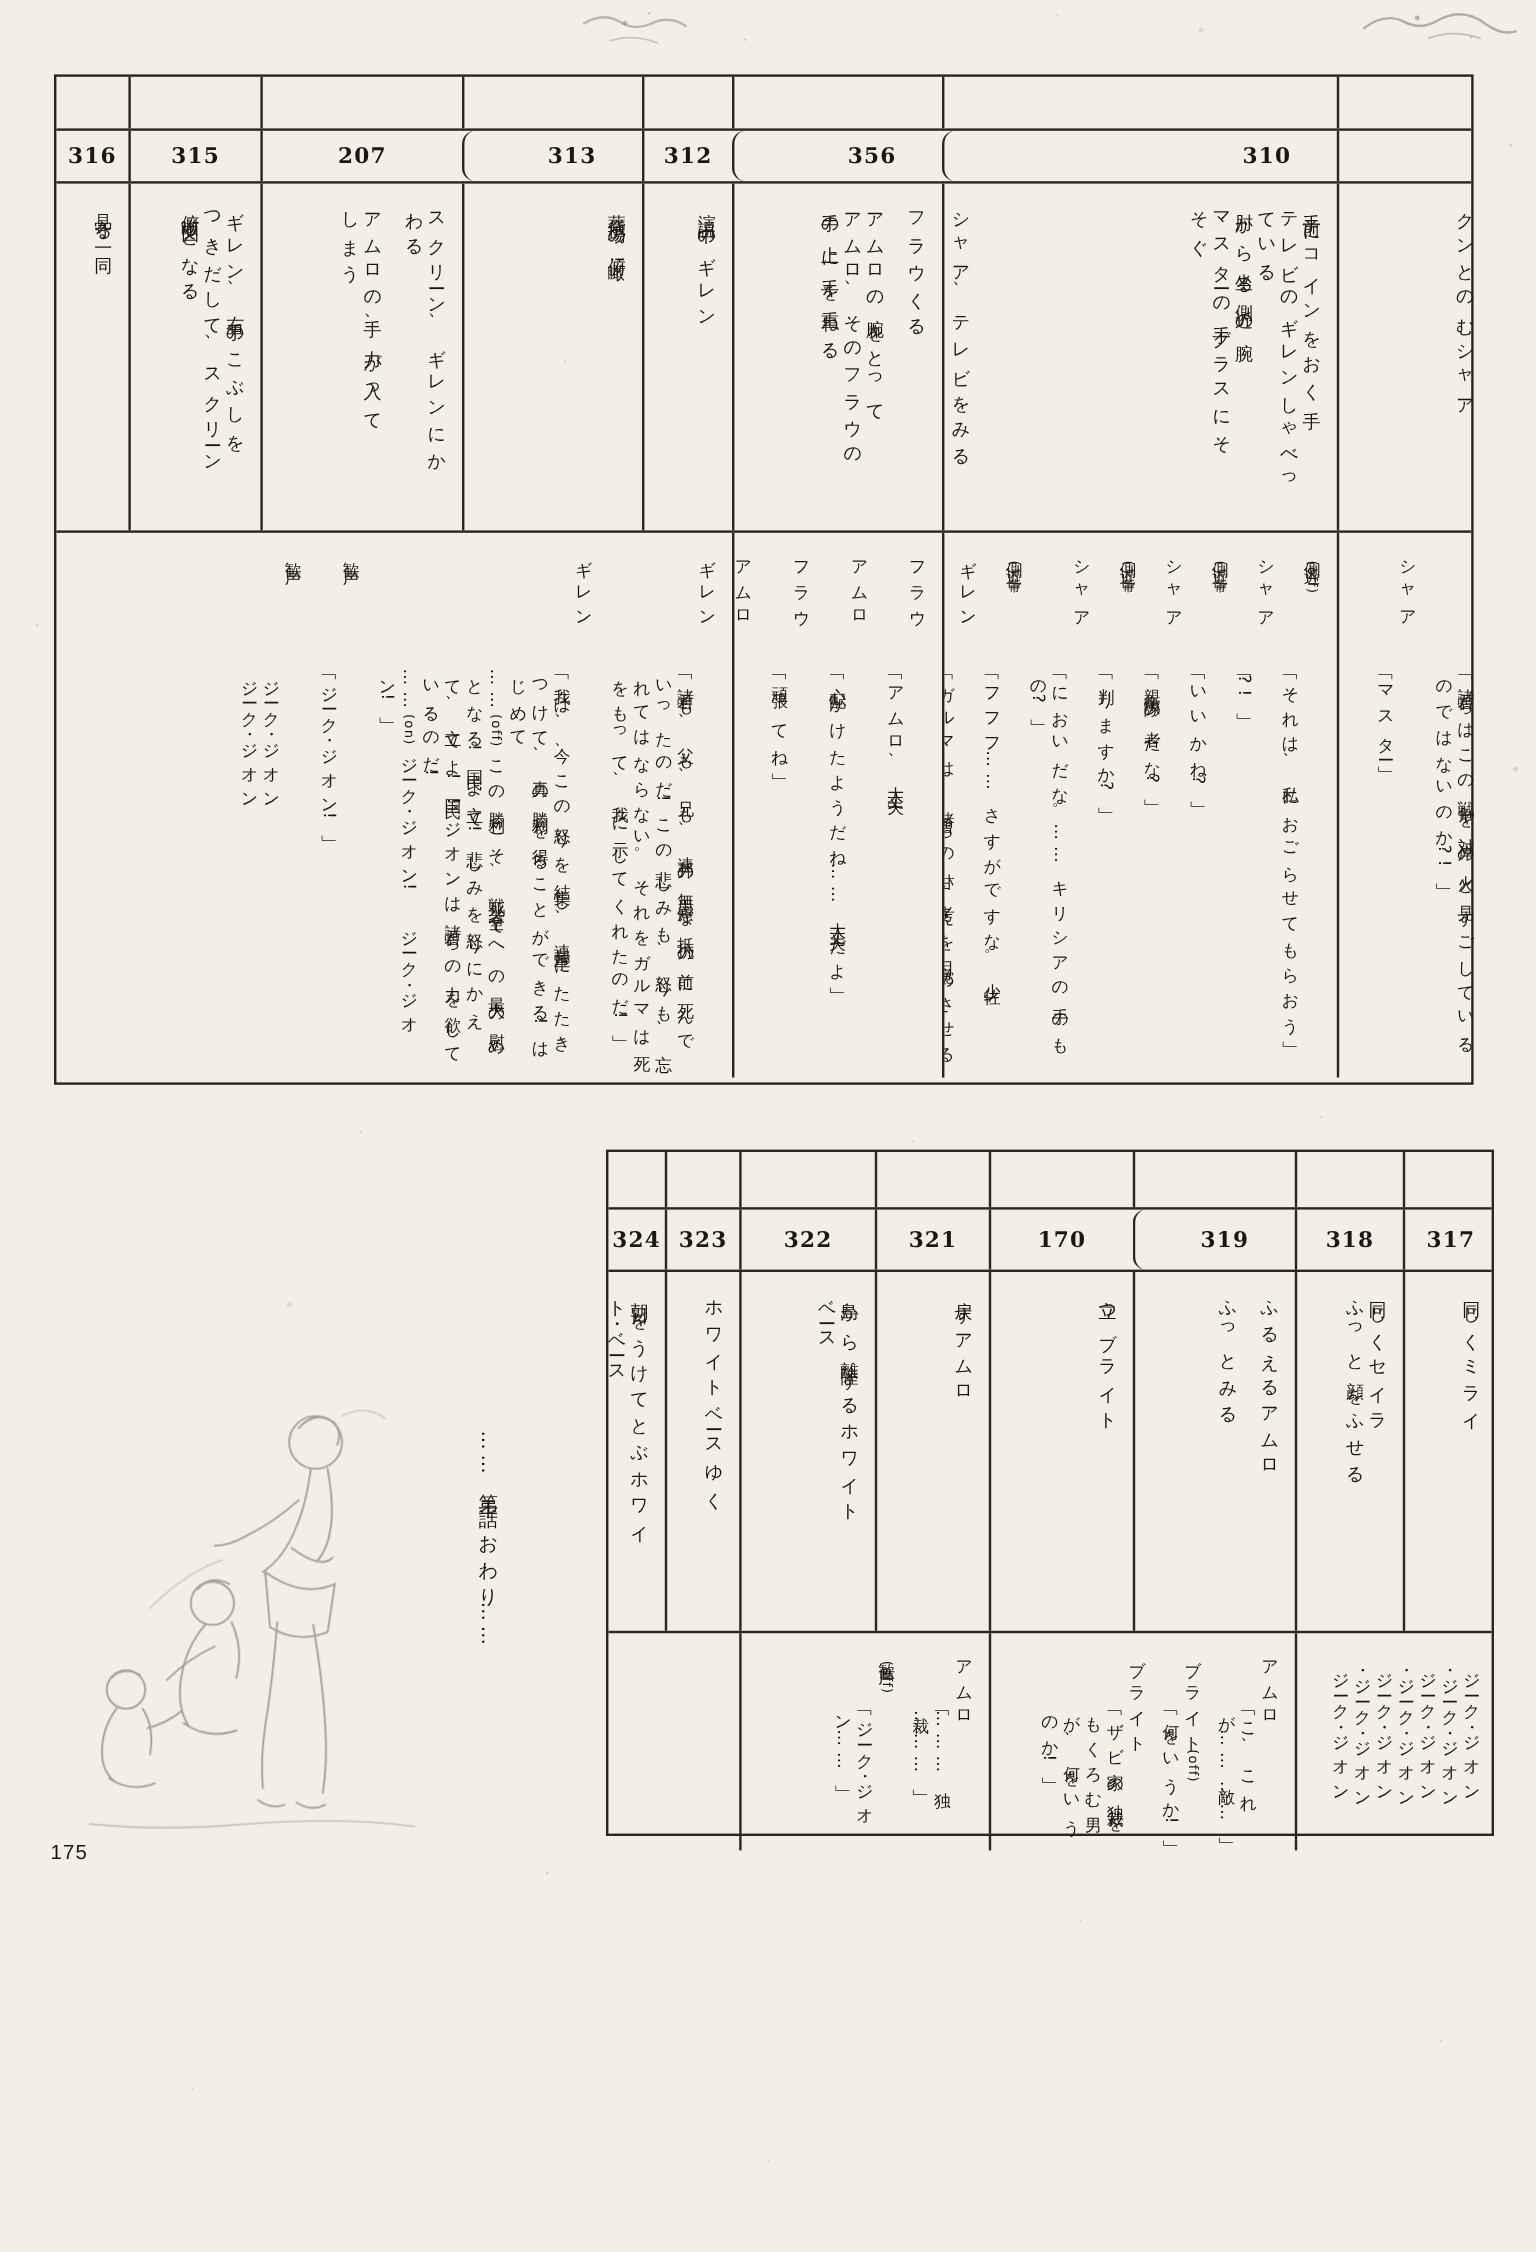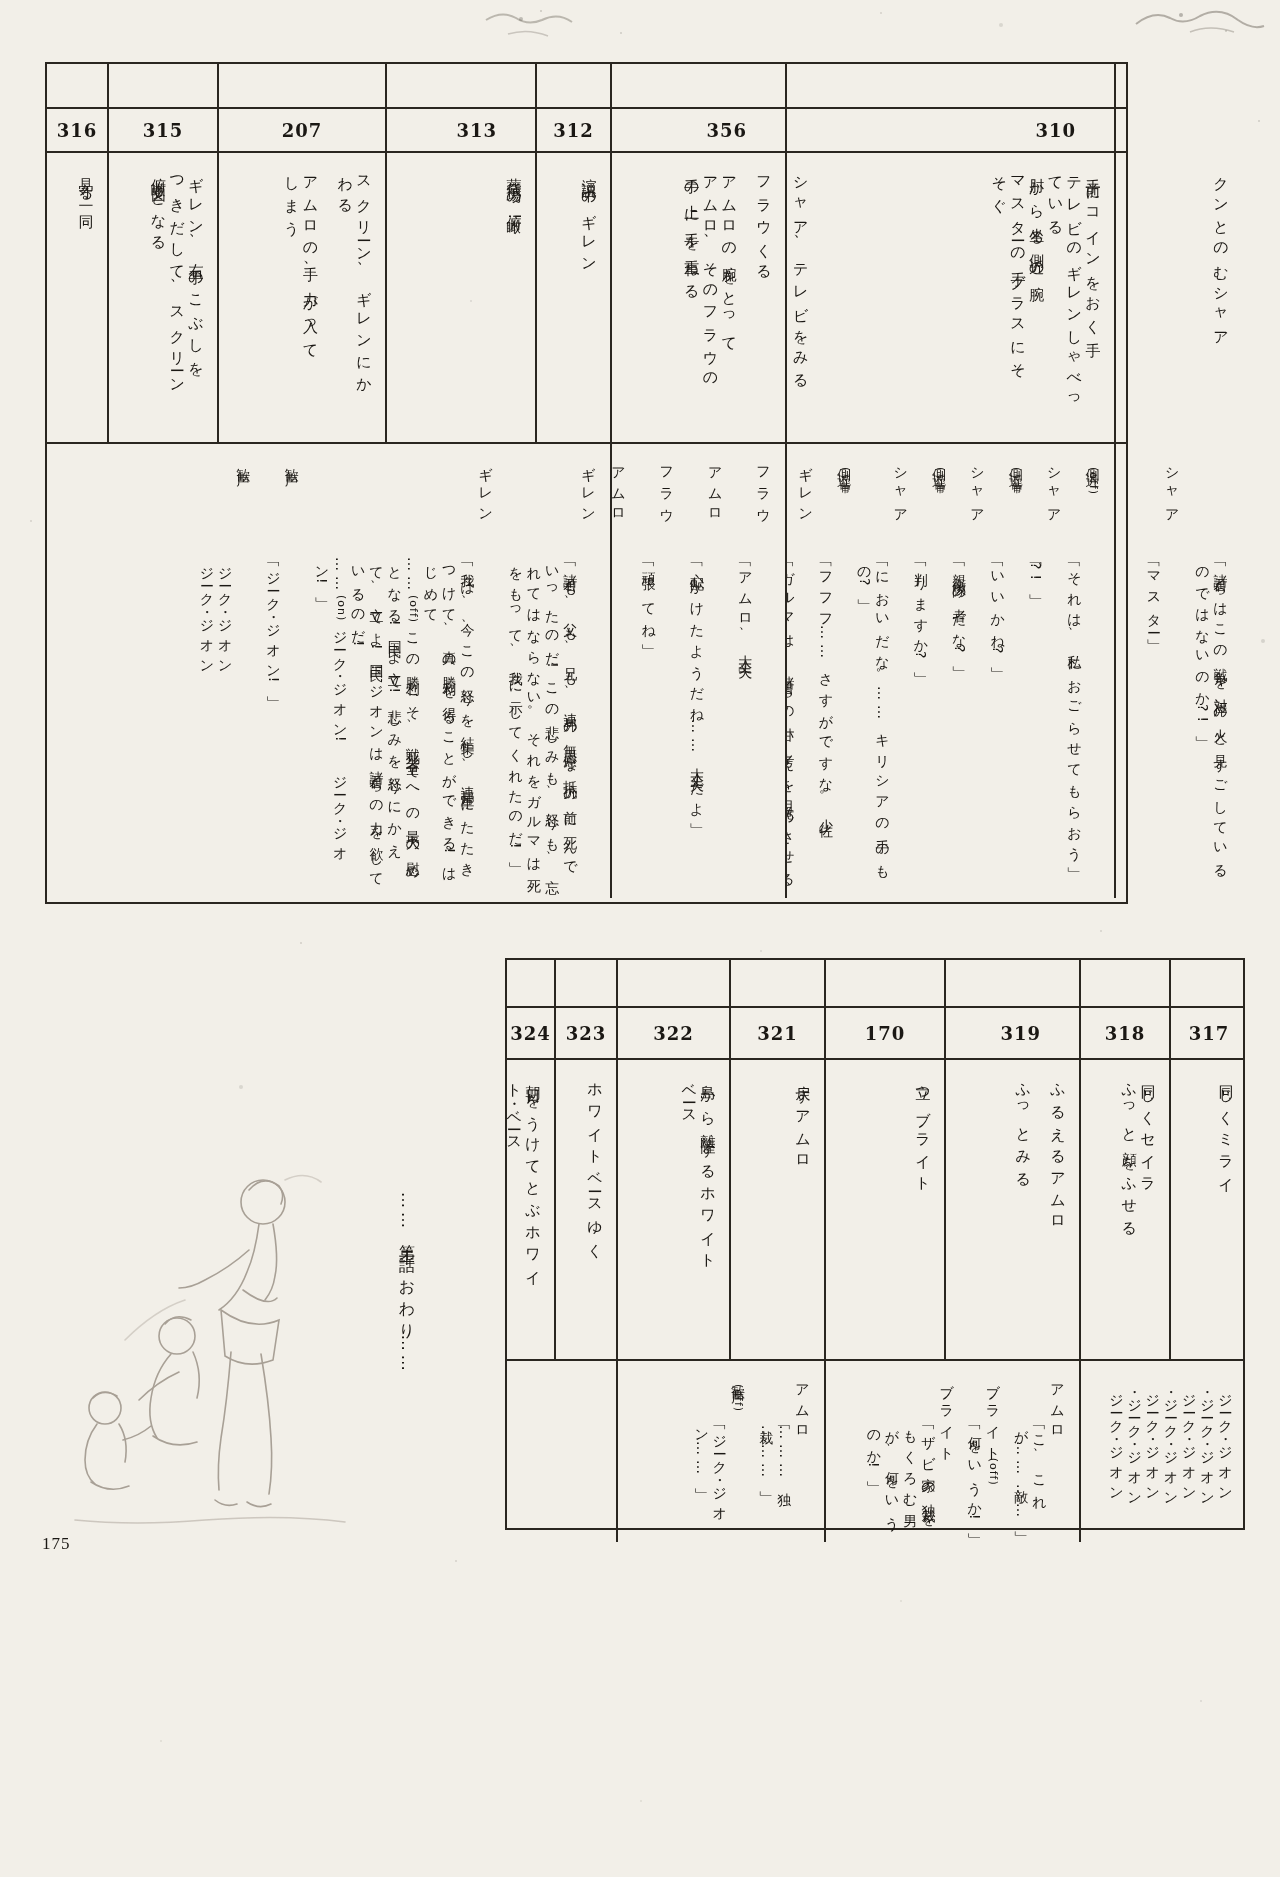--- a/index.html
+++ b/index.html
@@ -19,21 +19,21 @@
   .row{display:flex;box-sizing:border-box;}
   .row + .row{border-top:2px solid #2a2620;}
   .cell{box-sizing:border-box;flex:0 0 auto;overflow:hidden;}
   .cell + .cell{border-left:2px solid #2a2620;}
   
   .num-cell{
     display:flex;align-items:center;justify-content:center;
     font-family:"DejaVu Serif","Liberation Serif",serif;
     font-weight:bold;font-size:18px;letter-spacing:1px;
   }
-  .num-cell.right{justify-content:flex-end;padding-right:38px;}
+  .num-cell.right{justify-content:flex-end;padding-right:38px;border-radius:11px;}
   
   .vcell{
     writing-mode:vertical-rl;
     text-orientation:mixed;
     padding:13px 12px 6px 4px;
   }
   .desc-cell{display:flex;flex-direction:column;font-size:15px;letter-spacing:5px;line-height:1.25;}
   .desc-cell.spread{justify-content:space-between;}
   .desc-block{display:block;}
   .desc-block + .desc-block{margin-block-start:16px;}
@@ -51,21 +51,21 @@
   .dlg-line .paren{font-size:11px;letter-spacing:1px;}
   
   #episode-end{
     position:absolute;left:396px;top:1192px;height:260px;
     writing-mode:vertical-rl;text-orientation:mixed;
     font-size:16px;letter-spacing:4px;
   }
   
   #page-number{
     position:absolute;left:42px;top:1534px;
-    font-family:Liberation Serif, serif;
+    font-family:Liberation Sans, sans-serif;
     font-size:17px;letter-spacing:1px;
   }
   
   #sketch{position:absolute;left:35px;top:1140px;width:335px;height:390px;}
   
   #speckles{
     position:absolute;left:0;top:0;width:2px;height:2px;border-radius:50%;
     background:rgba(45,40,32,.0);
     box-shadow:
       520px 18px 0 1px rgba(45,40,32,.25),
@@ -87,21 +87,21 @@
       900px 1600px 0 0 rgba(45,40,32,.1),
       1200px 1700px 0 0 rgba(45,40,32,.12),
       640px 1800px 0 0 rgba(45,40,32,.1),
       160px 1740px 0 0 rgba(45,40,32,.1);
   }
   .scribble{position:absolute;pointer-events:none;}
 </style>
 </head>
 <body>
 
-<div id="top-table" class="tbl tbl-top" style="left:45px;top:62px;width:1083px;height:842px;">
+<div id="top-table" class="tbl tbl-top" style="left:45px;top:62px;width:1183px;height:842px;">
     <div class="row" style="height: 43px;">
       <div class="cell" style="width: 60px;"></div>
       <div class="cell" style="width: 110px;"></div>
       <div class="cell" style="width: 168px;"></div>
       <div class="cell" style="width: 150px;"></div>
       <div class="cell" style="width: 75px;"></div>
       <div class="cell" style="width: 175px;"></div>
       <div class="cell" style="width: 329px;"></div>
       <div class="cell" style="width: 128px;"></div>
     </div>

